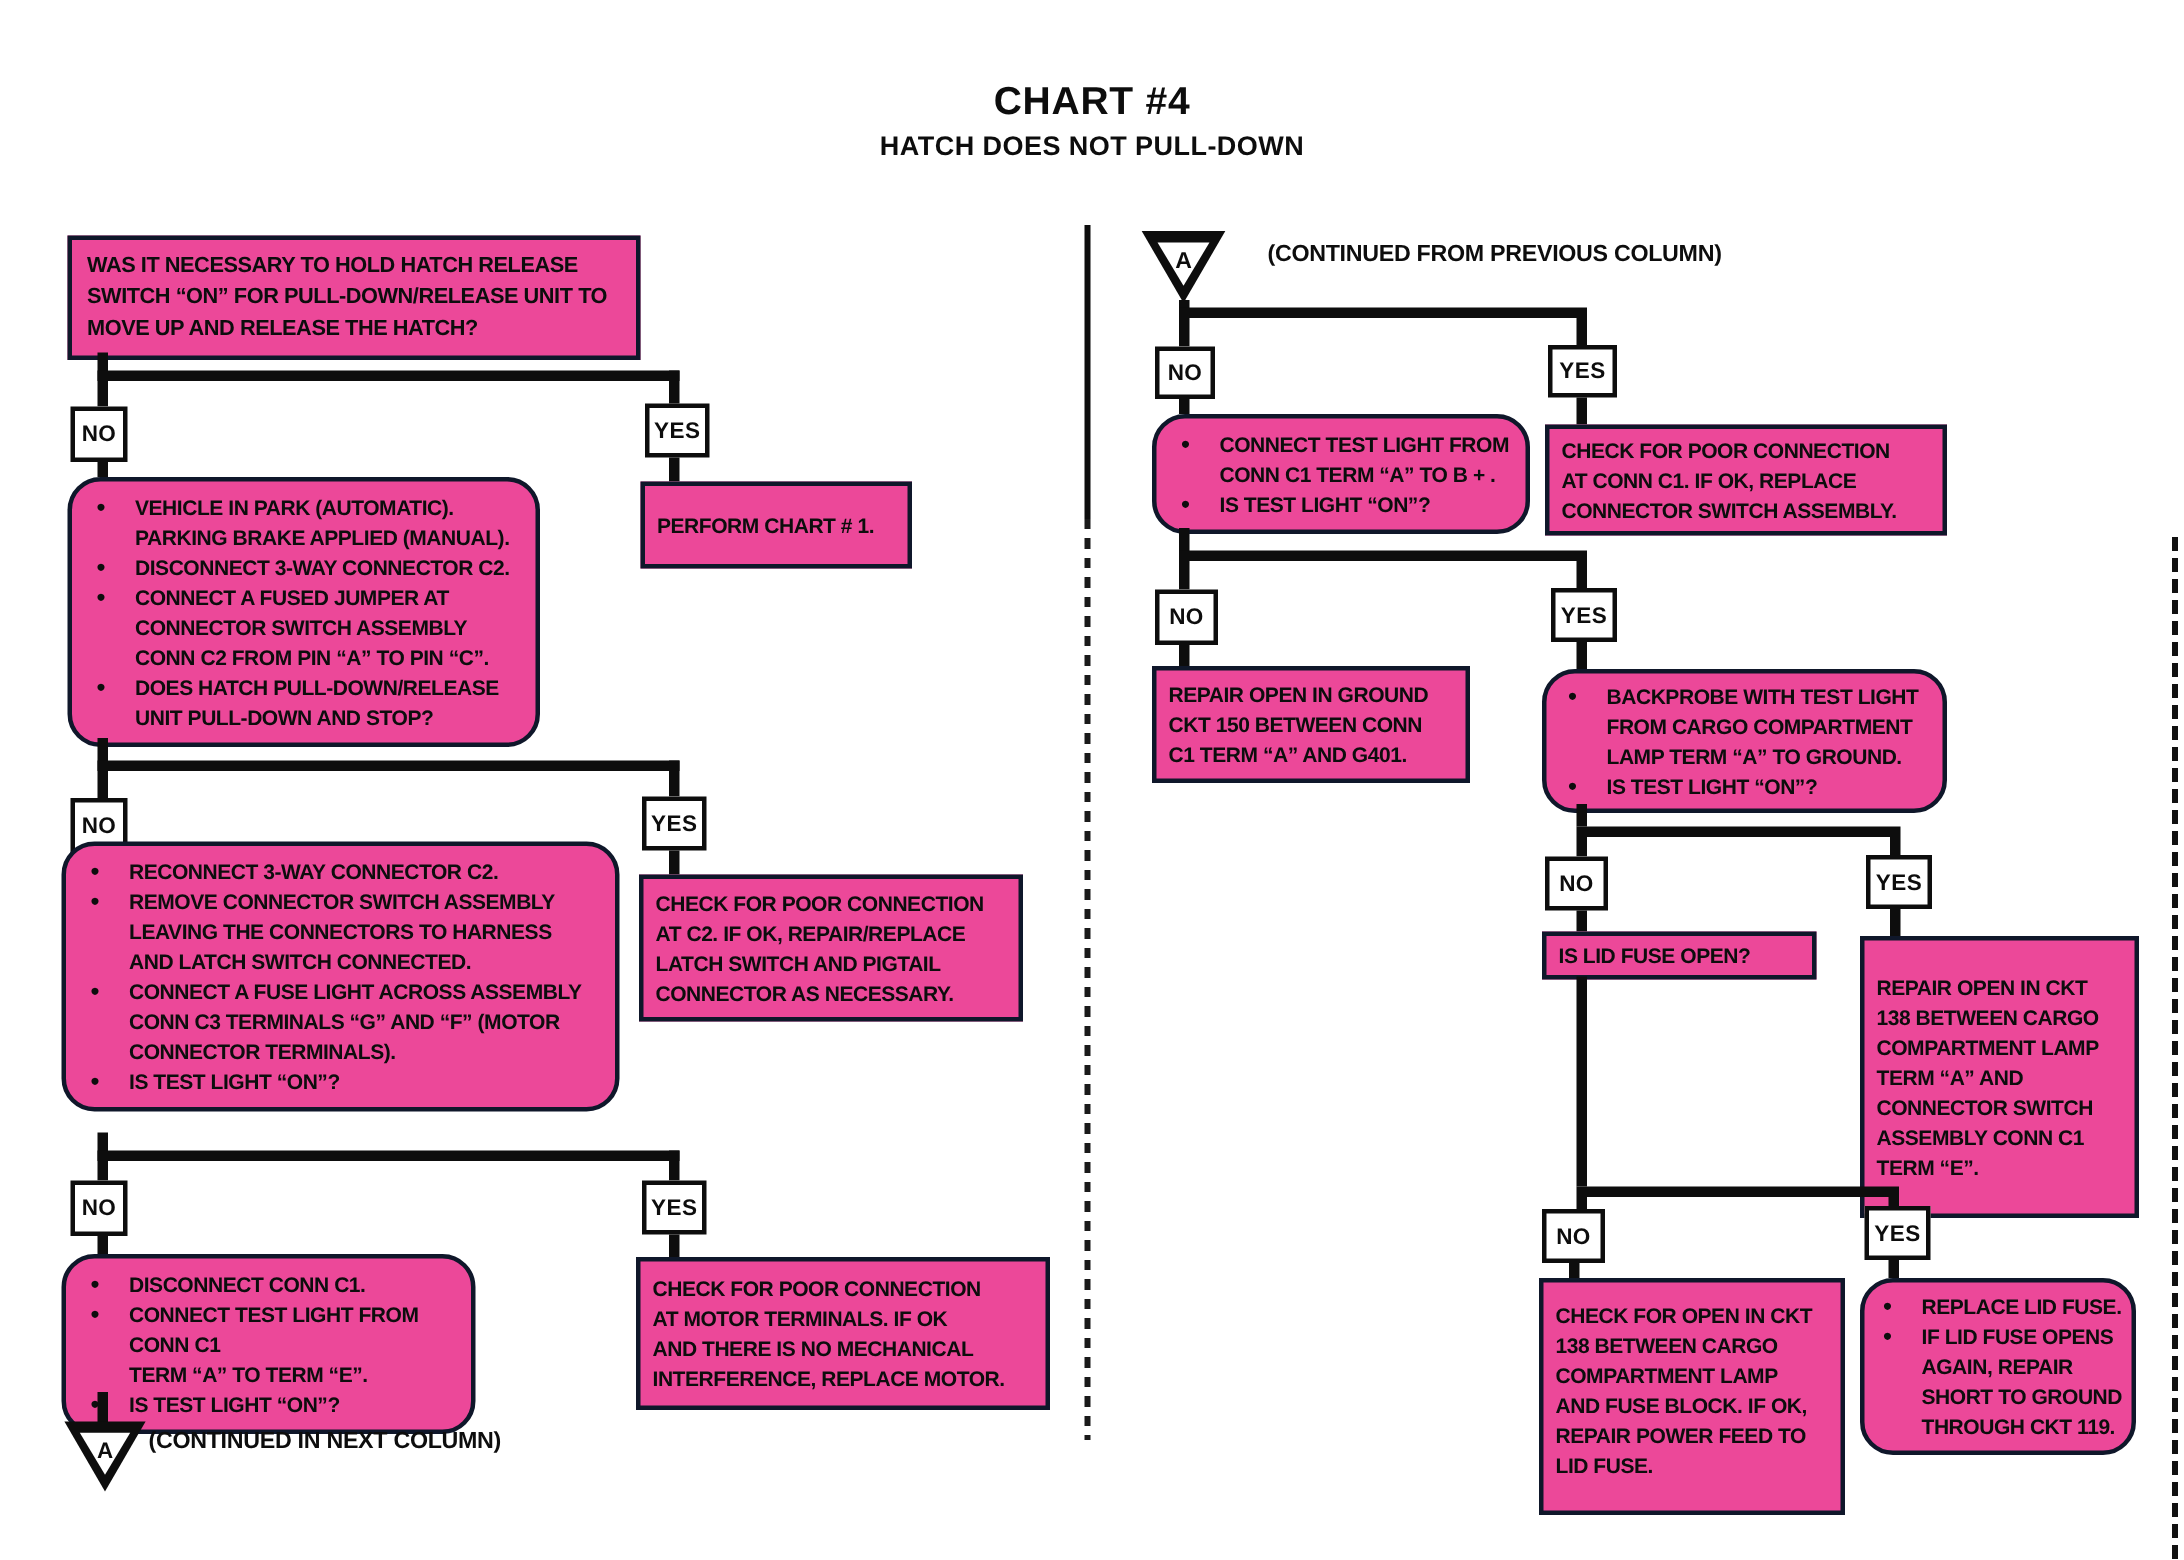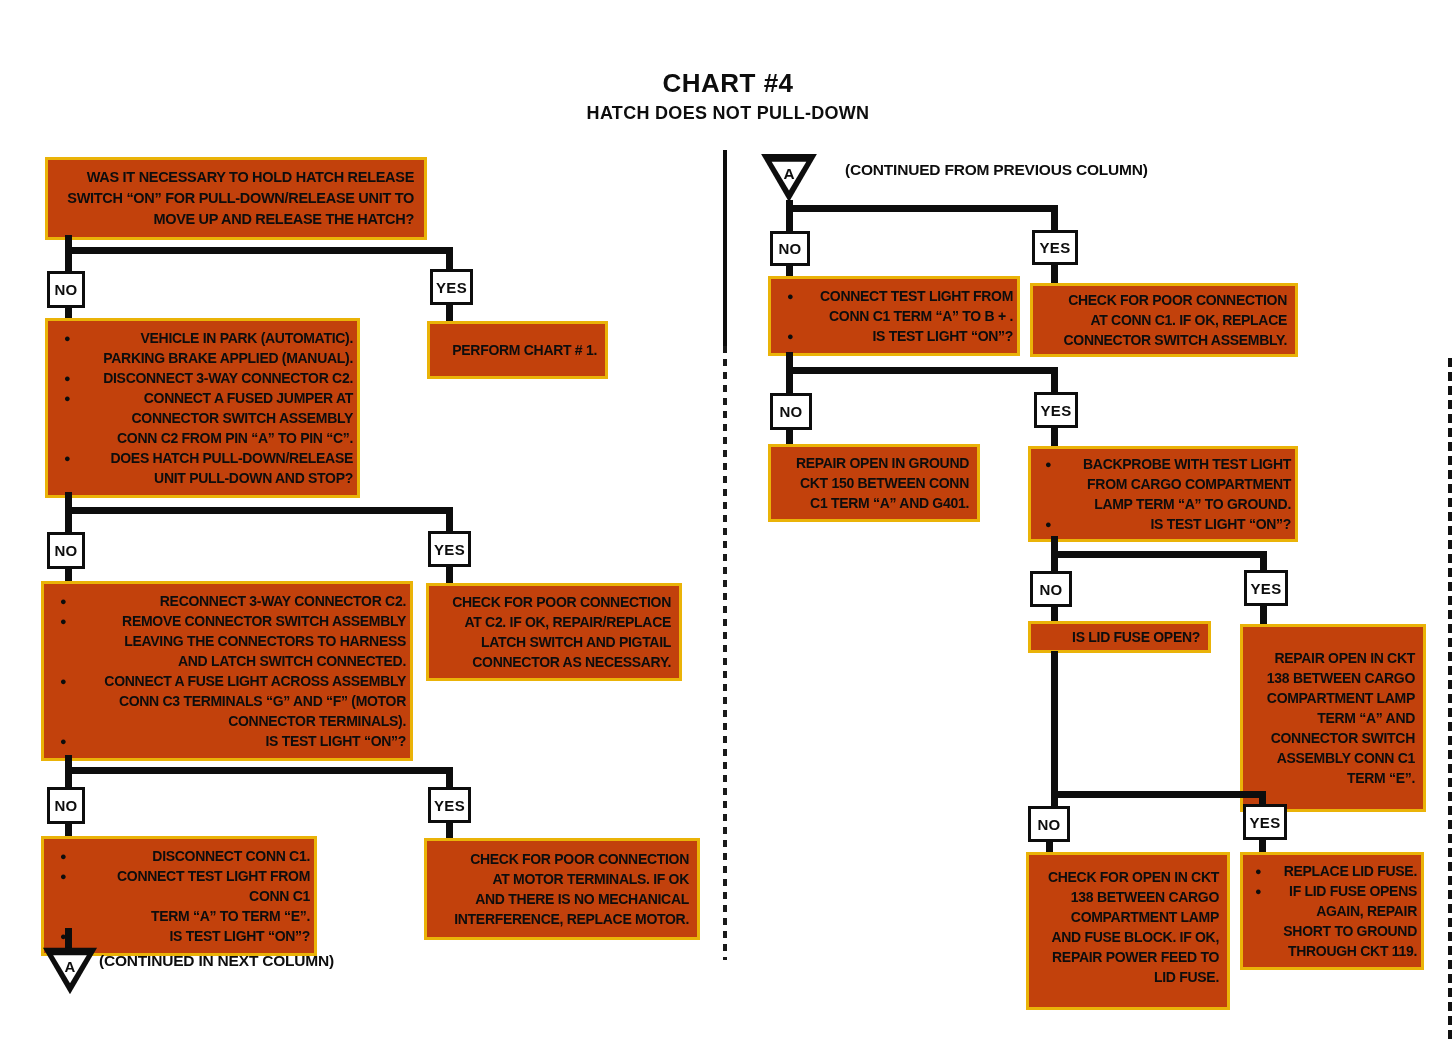--- a/index.html
+++ b/index.html
@@ -1,30 +1,30 @@
 <!DOCTYPE html>
 <html><head>
 <meta charset="utf-8">
 <style>
   html,body{margin:0;padding:0;background:#ffffff;}
   .canvas{
     position:relative;width:1456px;height:1040px;background:#ffffff;
     font-family:"Liberation Sans",sans-serif;color:#0d0d0d;overflow:hidden;
   }
-  .title{position:absolute;left:0;top:68px;width:1456px;text-align:center;}
+  .title{position:absolute;left:0;top:52px;width:1456px;text-align:center;}
   .title .h1{font-size:26px;font-weight:700;letter-spacing:0.5px;}
   .title .h2{font-size:18px;font-weight:700;margin-top:4px;letter-spacing:0.3px;}
   .box{
-    position:absolute;border:3px solid #eab308;background:#c2410c;
+    position:absolute;border:3px solid #0f172a;background:#ec4899;
     font-size:14px;font-weight:700;line-height:20px;letter-spacing:-0.3px;
-    white-space:pre-line;box-sizing:border-box;text-align:right;
+    white-space:pre-line;box-sizing:border-box;
   }
   .plain{padding:6px 8px;}
   .q1{font-size:14.5px;line-height:21px;padding:7px 10px;}
-  ul.bullets{margin:0;padding:7px 4px 7px 10px;list-style:none;}
+  ul.bullets{margin:0;padding:7px 4px 7px 10px;list-style:none;border-radius:22px;}
   ul.bullets li{position:relative;padding-left:32px;white-space:pre-line;}
   ul.bullets li::before{content:"●";position:absolute;left:6px;top:0;font-size:11px;}
   .tag{
     position:absolute;border:3px solid #0d0d0d;background:#fff;box-sizing:border-box;
     font-size:15px;font-weight:700;display:flex;align-items:center;justify-content:center;
     letter-spacing:0.3px;
   }
   .ln{position:absolute;background:#0d0d0d;}
   .divider-solid{position:absolute;background:#0d0d0d;}
   .divider-dash{position:absolute;background:repeating-linear-gradient(to bottom,#1a1a1a 0 7px,transparent 7px 13px);}
@@ -72,21 +72,21 @@
   <div class="ln" style="left:65px;top:492px;width:7px;height:40px;"></div>
   <div class="ln" style="left:65px;top:507px;width:388px;height:7px;"></div>
   <div class="ln" style="left:446px;top:507px;width:7px;height:24px;"></div>
 
   <div class="tag" style="left:47px;top:532px;width:38px;height:37px;">NO</div>
   <div class="tag" style="left:428px;top:531px;width:43px;height:36px;">YES</div>
 
   <div class="ln" style="left:65px;top:569px;width:7px;height:12px;"></div>
   <div class="ln" style="left:446px;top:567px;width:7px;height:16px;"></div>
 
-  <ul class="box bullets" style="left:41px;top:581px;width:372px;min-height:174px;"><li>RECONNECT 3-WAY CONNECTOR C2.</li><li>REMOVE CONNECTOR SWITCH ASSEMBLY
+  <ul class="box bullets" style="left:41px;top:561px;width:372px;min-height:174px;"><li>RECONNECT 3-WAY CONNECTOR C2.</li><li>REMOVE CONNECTOR SWITCH ASSEMBLY
 LEAVING THE CONNECTORS TO HARNESS
 AND LATCH SWITCH CONNECTED.</li><li>CONNECT A FUSE LIGHT ACROSS ASSEMBLY
 CONN C3 TERMINALS “G” AND “F” (MOTOR
 CONNECTOR TERMINALS).</li><li>IS TEST LIGHT “ON”?</li></ul>
   <div class="box plain" style="left:426px;top:583px;width:256px;min-height:92px;">CHECK FOR POOR CONNECTION
 AT C2.  IF OK, REPAIR/REPLACE
 LATCH SWITCH AND PIGTAIL
 CONNECTOR AS NECESSARY.</div>
 
   <div class="ln" style="left:65px;top:755px;width:7px;height:32px;"></div>

